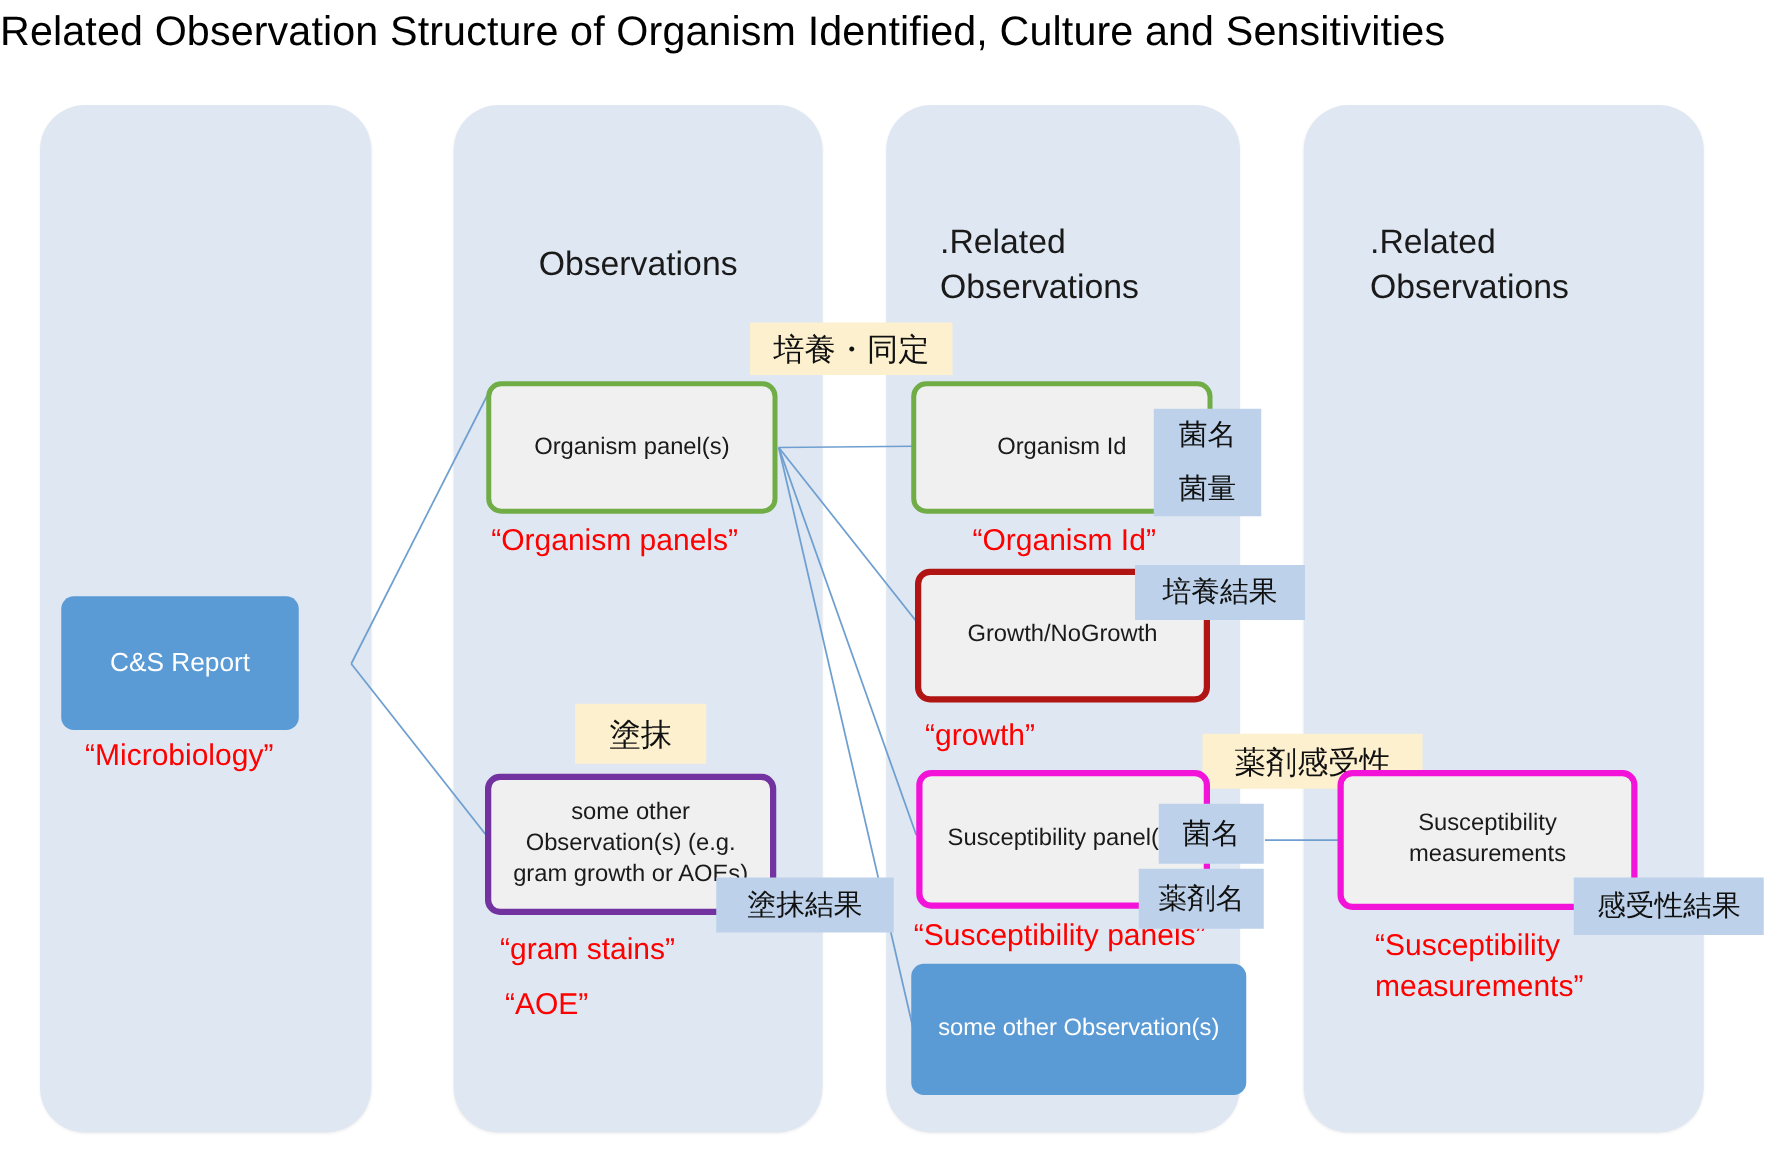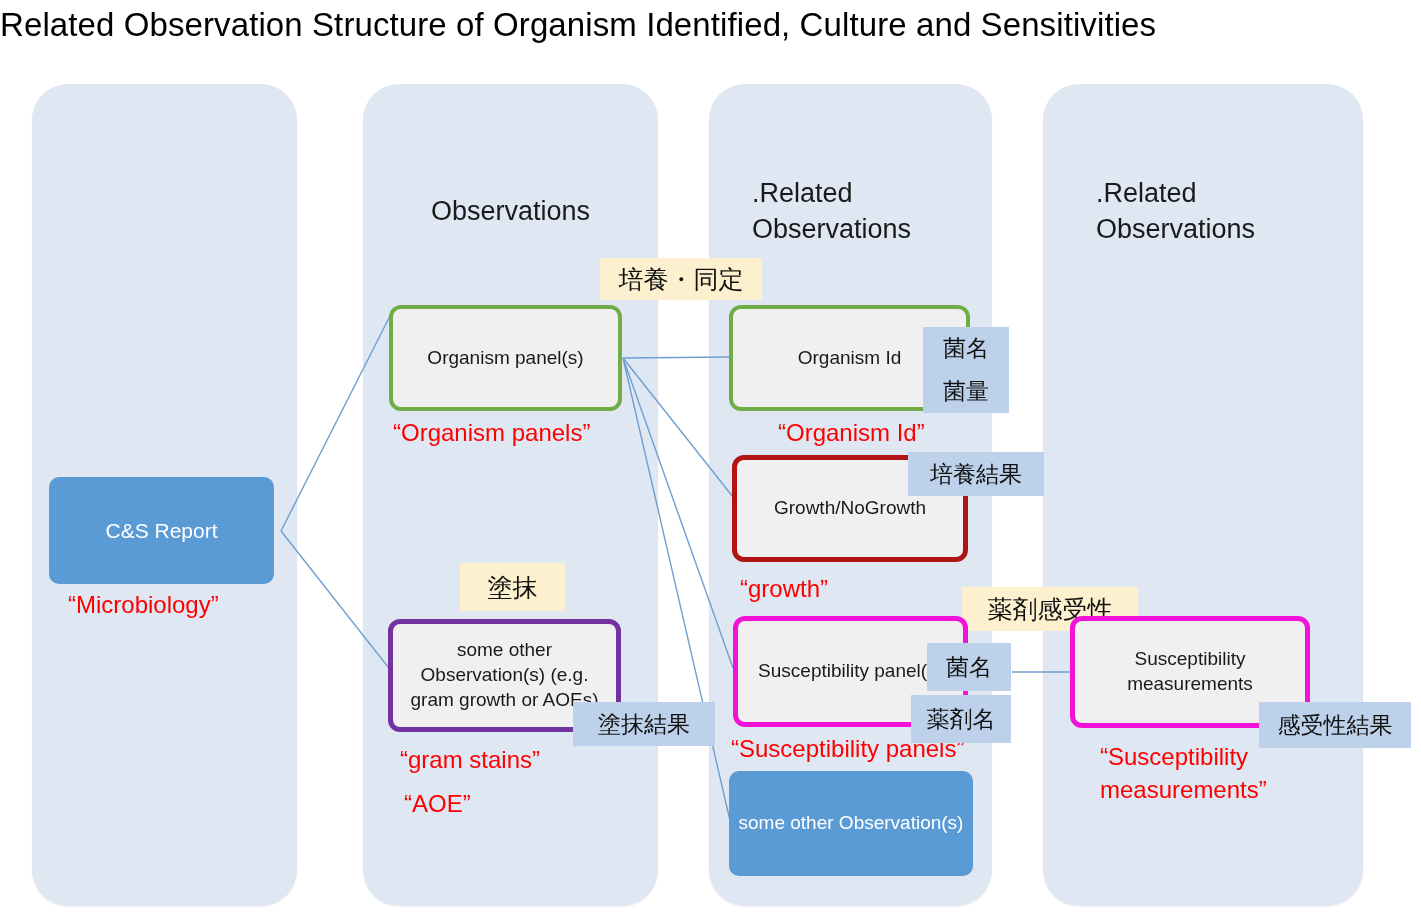--- a/index.html
+++ b/index.html
@@ -97,21 +97,21 @@
     <line x1="623" y1="358" x2="733" y2="668"></line>
     <line x1="623" y1="358" x2="731" y2="825"></line>
 
     <line x1="1012" y1="672" x2="1112" y2="672"></line>
   </svg>
 
   <div class="jp-yellow" style="left:600px;top:258px;width:162px;height:42px;">培養・同定</div>
   <div class="jp-yellow" style="left:460px;top:563px;width:105px;height:48px;">塗抹</div>
   <div class="jp-yellow" style="left:962px;top:587px;width:176px;height:44px;">薬剤感受性</div>
 
-  <div class="node solidblue" style="left:49px;top:477px;width:225px;height:107px;font-size:21px;">C&amp;S Report</div>
+  <div class="node solidblue" style="left:49px;top:477px;width:190px;height:107px;font-size:21px;">C&amp;S Report</div>
   <div class="redlabel" style="left:68px;top:590px;">“Microbiology”</div>
 
   <div class="node grey" style="left:389px;top:305px;width:233px;height:106px;">Organism panel(s)</div>
   <div class="redlabel" style="left:393px;top:418px;">“Organism panels”</div>
 
   <div class="node grey" style="left:729px;top:305px;width:241px;height:106px;">Organism Id</div>
   <div class="redlabel" style="left:778px;top:418px;">“Organism Id”</div>
 
   <div class="node grey red" style="left:732px;top:455px;width:236px;height:107px;">Growth/NoGrowth</div>
   <div class="redlabel" style="left:740px;top:574px;">“growth”</div>
@@ -122,21 +122,21 @@
   <div class="redlabel" style="left:400px;top:745px;">“gram stains”</div>
   <div class="redlabel" style="left:404px;top:789px;">“AOE”</div>
 
   <div class="node grey magenta" style="left:733px;top:616px;width:235px;height:111px;">Susceptibility panel(s)</div>
   <div class="redlabel" style="left:731px;top:734px;">“Susceptibility panels”</div>
 
   <div class="node grey magenta" style="left:1070px;top:616px;width:240px;height:112px;padding:0 14px;">Susceptibility measurements</div>
   <div class="redlabel" style="left:1100px;top:742px;">“Susceptibility</div>
   <div class="redlabel" style="left:1100px;top:775px;">measurements”</div>
 
-  <div class="node solidblue" style="left:729px;top:771px;width:244px;height:105px;">some other Observation(s)</div>
+  <div class="node solidblue" style="left:729px;top:771px;width:268px;height:105px;">some other Observation(s)</div>
 
   <div class="jp-blue" style="left:923px;top:327px;width:86px;height:86px;">
     <span>菌名</span>
     <span>菌量</span>
   </div>
 
   <div class="jp-blue" style="left:908px;top:452px;width:136px;height:44px;">
     <span>培養結果</span>
   </div>
 

